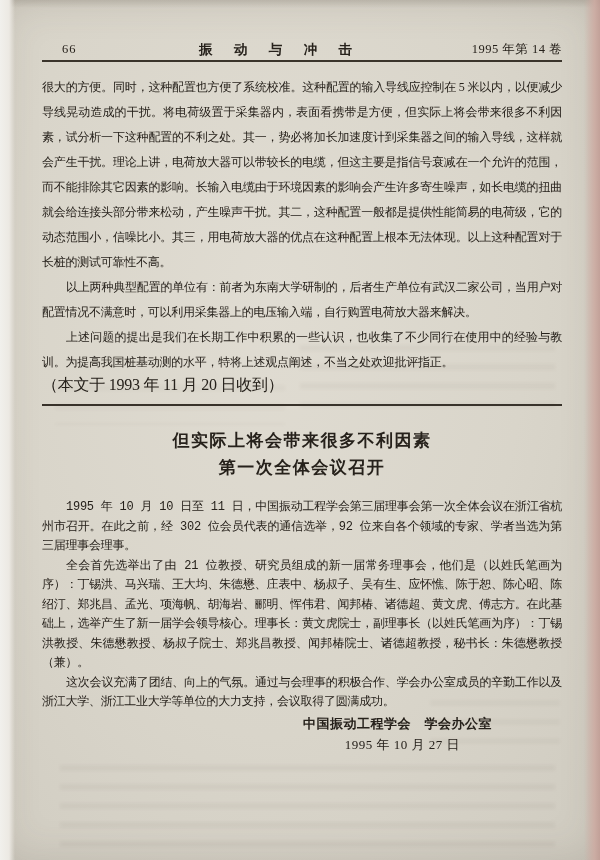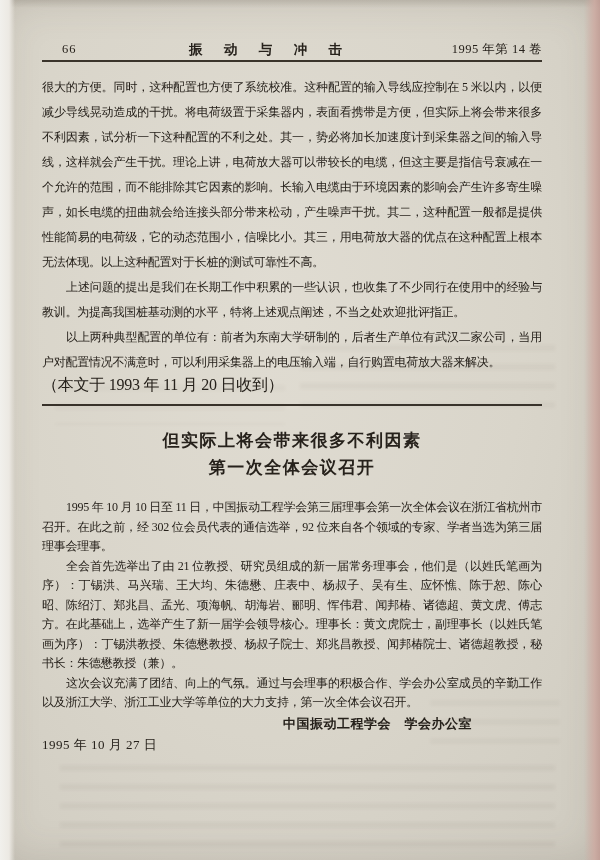--- a/index.html
+++ b/index.html
@@ -40,21 +40,21 @@
     filter:blur(1.6px);
     pointer-events:none;
   }
   .ghost.g1{left:300px;top:345px;width:255px;height:75px;opacity:.55;}
   .ghost.g2{left:55px;top:385px;width:230px;height:40px;opacity:.4;}
   .ghost.g3{left:60px;top:765px;width:495px;height:85px;opacity:.6;}
   .ghost.g4{left:430px;top:700px;width:130px;height:55px;opacity:.45;}
   
   .content{
     position:relative;
-    padding:0 58px 0 42px;
+    padding:0 38px 0 42px;
   }
   
   .hdr{
     display:flex;align-items:flex-end;justify-content:space-between;
     padding-top:42px;
     font-size:12.5px;line-height:15px;
   }
   .hdr .pnum{padding-left:20px;letter-spacing:1px;}
   .hdr .jtitle{letter-spacing:9px;font-weight:bold;font-size:13.5px;transform:translateX(6px);}
   .hdr .vol{letter-spacing:.5px;}
@@ -84,27 +84,28 @@
     margin-top:21px;
     text-align:center;
     font-weight:bold;
     font-size:17px;line-height:27px;
     letter-spacing:1.5px;
   }
   .ann-body{
     margin-top:17px;
     font-size:12px;line-height:19.5px;letter-spacing:-0.25px;
     text-align:justify;
+    font-family:Liberation Mono, monospace;
   }
   .ann-body p{margin:0;text-indent:2em;}
   .sig{
     font-size:13px;line-height:21px;
   }
   .sig .org{text-align:right;padding-right:70px;font-weight:bold;letter-spacing:.5px;}
-  .sig .date{padding-right:102px;letter-spacing:.5px;}
+  .sig .date{text-align:right;padding-right:102px;letter-spacing:.5px;}
 </style>
 </head>
 <body>
 
 <div class="scan">
 
   <div class="edge-top"></div>
   <div class="edge-left"></div>
   <div class="edge-right"></div>
 
@@ -117,36 +118,36 @@
 
     <div class="hdr">
       <span class="pnum">66</span>
       <span class="jtitle">振 动 与 冲 击</span>
       <span class="vol">1995 年第 14 卷</span>
     </div>
     <div class="hdr-rule"></div>
 
     <div class="bodytext">
       <p>很大的方便。同时，这种配置也方便了系统校准。这种配置的输入导线应控制在 5 米以内，以便减少导线晃动造成的干扰。将电荷级置于采集器内，表面看携带是方便，但实际上将会带来很多不利因素，试分析一下这种配置的不利之处。其一，势必将加长加速度计到采集器之间的输入导线，这样就会产生干扰。理论上讲，电荷放大器可以带较长的电缆，但这主要是指信号衰减在一个允许的范围，而不能排除其它因素的影响。长输入电缆由于环境因素的影响会产生许多寄生噪声，如长电缆的扭曲就会给连接头部分带来松动，产生噪声干扰。其二，这种配置一般都是提供性能简易的电荷级，它的动态范围小，信噪比小。其三，用电荷放大器的优点在这种配置上根本无法体现。以上这种配置对于长桩的测试可靠性不高。</p>
+      <p class="indent">以上两种典型配置的单位有：前者为东南大学研制的，后者生产单位有武汉二家公司，当用户对配置情况不满意时，可以利用采集器上的电压输入端，自行购置电荷放大器来解决。</p>
       <p class="indent">上述问题的提出是我们在长期工作中积累的一些认识，也收集了不少同行在使用中的经验与教训。为提高我国桩基动测的水平，特将上述观点阐述，不当之处欢迎批评指正。</p>
-      <p class="indent">以上两种典型配置的单位有：前者为东南大学研制的，后者生产单位有武汉二家公司，当用户对配置情况不满意时，可以利用采集器上的电压输入端，自行购置电荷放大器来解决。</p>
     </div>
     <div class="received">（本文于 1993 年 11 月 20 日收到）</div>
 
     <div class="divider"></div>
 
     <div class="ann-title">
       <div>但实际上将会带来很多不利因素</div>
       <div>第一次全体会议召开</div>
     </div>
 
     <div class="ann-body">
       <p>1995 年 10 月 10 日至 11 日，中国振动工程学会第三届理事会第一次全体会议在浙江省杭州市召开。在此之前，经 302 位会员代表的通信选举，92 位来自各个领域的专家、学者当选为第三届理事会理事。</p>
       <p>全会首先选举出了由 21 位教授、研究员组成的新一届常务理事会，他们是（以姓氏笔画为序）：丁锡洪、马兴瑞、王大均、朱德懋、庄表中、杨叔子、吴有生、应怀憔、陈于恕、陈心昭、陈绍汀、郑兆昌、孟光、项海帆、胡海岩、郦明、恽伟君、闻邦椿、诸德超、黄文虎、傅志方。在此基础上，选举产生了新一届学会领导核心。理事长：黄文虎院士，副理事长（以姓氏笔画为序）：丁锡洪教授、朱德懋教授、杨叔子院士、郑兆昌教授、闻邦椿院士、诸德超教授，秘书长：朱德懋教授（兼）。</p>
-      <p>这次会议充满了团结、向上的气氛。通过与会理事的积极合作、学会办公室成员的辛勤工作以及浙江大学、浙江工业大学等单位的大力支持，第一次全体会议召开。</p>
+      <p>这次会议充满了团结、向上的气氛。通过与会理事的积极合作、学会办公室成员的辛勤工作以及浙江大学、浙江工业大学等单位的大力支持，会议取得了圆满成功。</p>
     </div>
 
     <div class="sig">
       <div class="org">中国振动工程学会　学会办公室</div>
       <div class="date">1995 年 10 月 27 日</div>
     </div>
 
   </div>
 </div>
 

